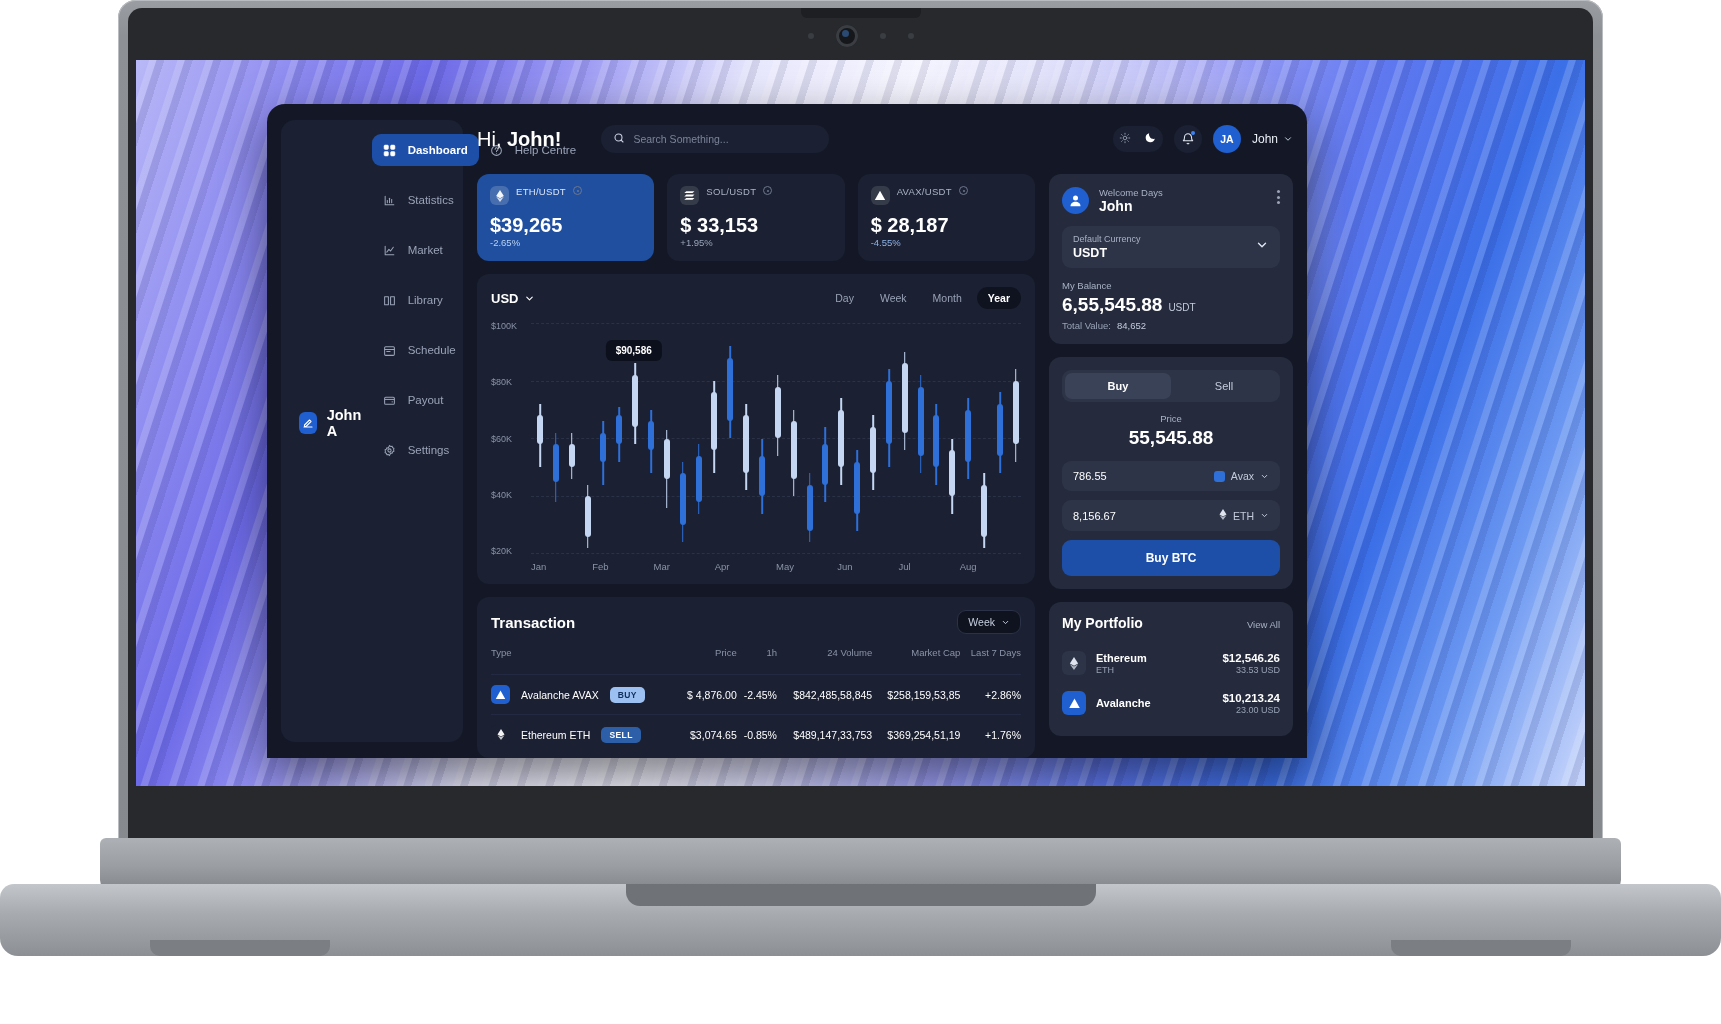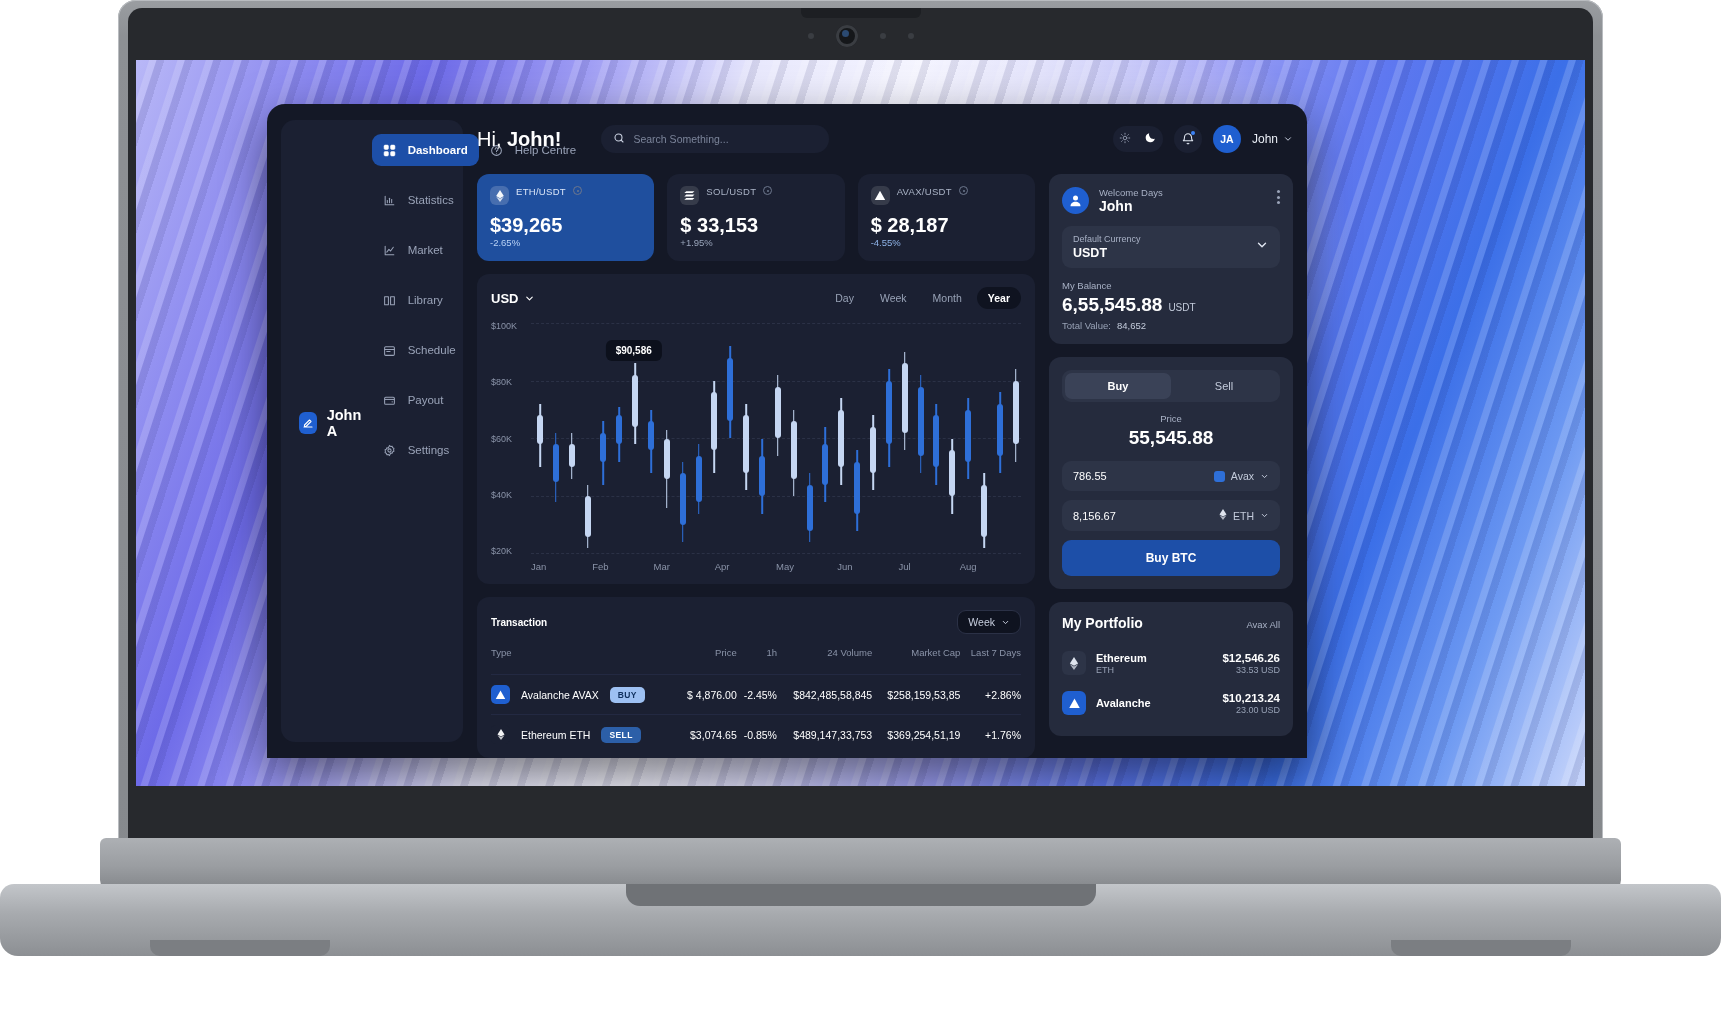--- a/index.html
+++ b/index.html
@@ -200,21 +200,21 @@
   .x-axis{position:absolute;left:0;right:0;bottom:0;height:20px;display:flex;align-items:center;}
   .x-lbl{flex:1;font-size:9.5px;color:#8a93a8;}
   .tooltip{
     position:absolute; background:#0c101c;color:#fff;font-size:10px;font-weight:600;
     padding:5px 10px;border-radius:6px;white-space:nowrap;
   }
 
   
   .tx-card{background:#1b2032;border-radius:12px;padding:13px 14px 4px 14px;flex:0 0 auto;}
   .tx-head{display:flex;align-items:center;margin-bottom:13px;}
-  .tx-title{font-size:10px;font-weight:700;color:#fff;}
+  .tx-title{font-size:15px;font-weight:700;color:#fff;}
   .tx-filter{
     margin-left:auto;display:flex;align-items:center;gap:6px;
     background:#0f1320;border:1px solid #2b3146;border-radius:9px;
     padding:5px 10px;font-size:10.5px;color:#c7cede;cursor:pointer;
   }
   .tx-table{width:100%;border-collapse:collapse;}
   .tx-table th{
     font-size:9.5px;color:#8a93a8;font-weight:400;text-align:right;padding:0 0 16px 0;
   }
   .tx-table th.l{text-align:left;}
@@ -824,21 +824,21 @@
                     </svg>
                 </span>
               </div>
 
               <button class="buy-btn">Buy BTC</button>
             </div>
 
             <div class="panel">
               <div class="pf-head">
                 <span class="pf-title">My Portfolio</span>
-                <span class="pf-all">Avax All</span>
+                <span class="pf-all">View All</span>
               </div>
 
               <div class="pf-row">
                 <span class="pf-ic eth">
                   <svg width="10" height="13" viewBox="0 0 16 22" fill="#e8edf7">
                       <path d="M8 0L1 11l7 4 7-4z" opacity=".95"></path>
                       <path d="M8 16.2L1 12.3l7 9.7 7-9.7z" opacity=".7"></path>
                     </svg>
                 </span>
                 <span>

